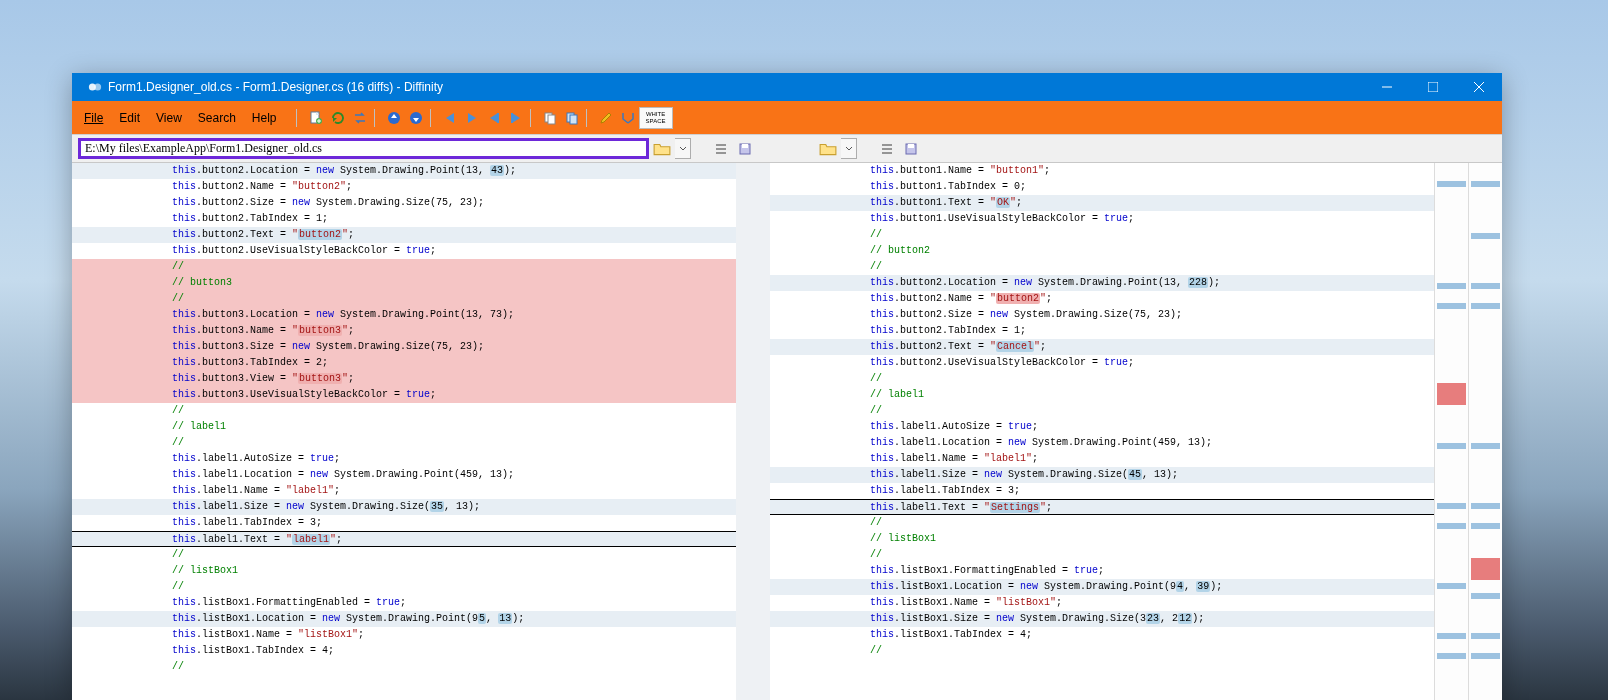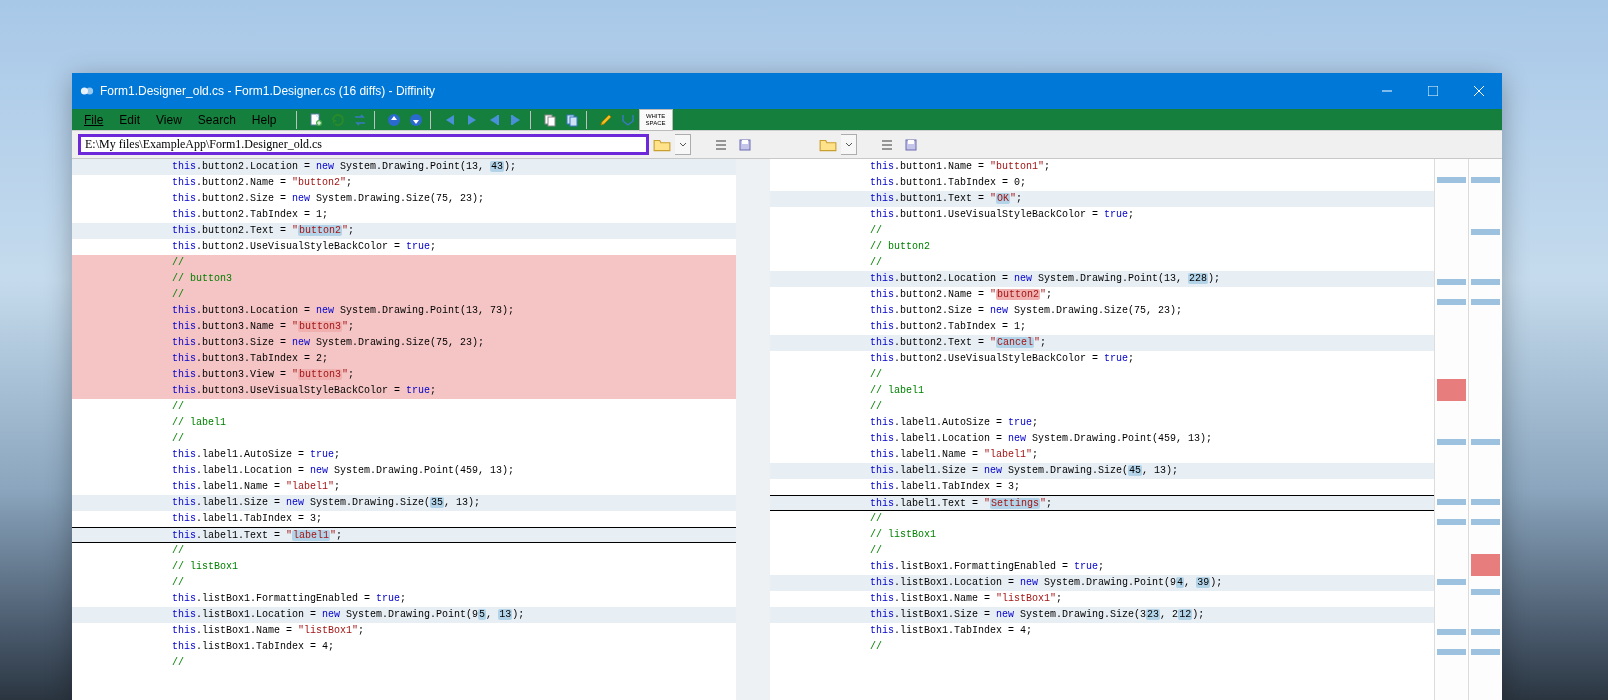--- a/index.html
+++ b/index.html
@@ -16,37 +16,37 @@
   left: 72px;
   top: 73px;
   width: 1430px;
   height: 627px;
   background: #fff;
   box-shadow: 0 5px 25px rgba(0,0,0,.3);
   display: flex;
   flex-direction: column;
 }
 .titlebar {
-  height: 36px;
+  height: 28px;
   background: #0078d7;
   color: #fff;
   display: flex;
   align-items: center;
-  padding-left: 8px;
+  padding-left: 16px;
   font-size: 12px;
 }
 .titlebar .app-icon { width: 14px; height: 14px; margin-right: 6px; display:flex; align-items:center; justify-content:center;}
 .titlebar .app-icon svg{width:14px;height:14px;}
 .titlebar .title { flex: 1; }
 .titlebar .winbtns { display: flex; }
 .titlebar .winbtn { width: 46px; height: 28px; display:flex;align-items:center;justify-content:center; }
 .titlebar .winbtn svg{width:10px;height:10px;}
 .menubar {
-  height: 22px;
-  background: #15803d;
+  height: 34px;
+  background: #f97316;
   display: flex;
   align-items: center;
   font-size: 12px;
   padding-left: 4px;
   border-bottom: 1px solid #d0d0d0;
 }
 .menubar .menu-item { padding: 2px 8px; cursor: default; }
 .menubar .menu-item u { text-decoration: underline; }
 .toolbar-sep { width: 6px; border-left:1px solid #c0c0c0; margin: 2px 3px; height:18px;}
 .toolbar { display:flex; align-items:center; margin-left: 8px;}

